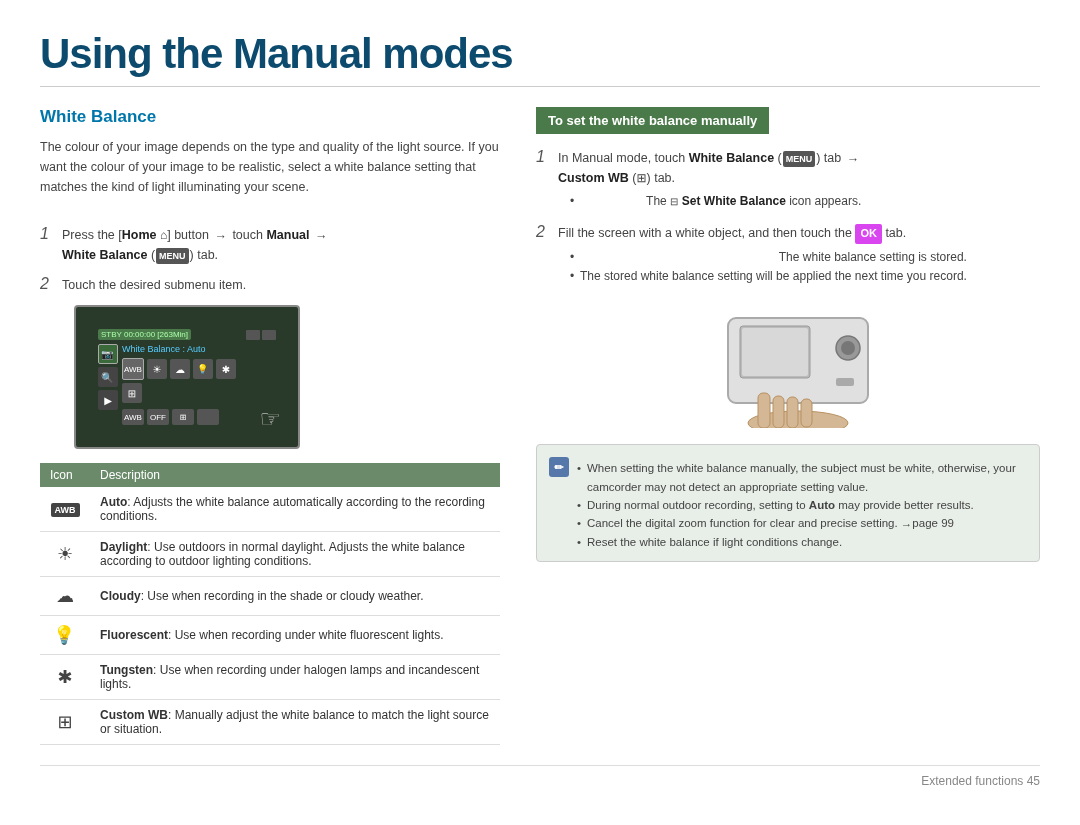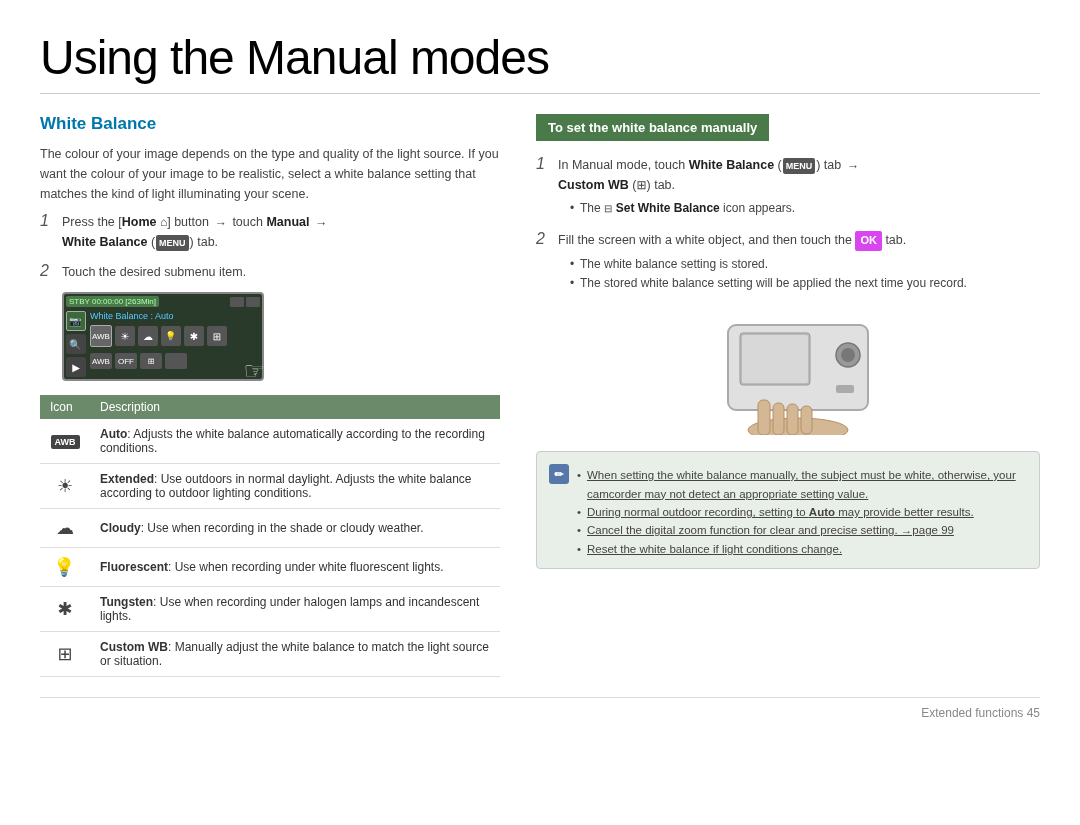--- a/index.html
+++ b/index.html
@@ -6,23 +6,23 @@
     body {
       font-family: Arial, Helvetica, sans-serif;
       background: #ffffff;
       color: #333;
       font-size: 13px;
       width: 1080px;
       min-height: 825px;
       padding: 30px 40px 20px 40px;
     }
     .page-title {
-      font-size: 48px;
-      font-weight: 400;
-      color: #000000;
+      font-size: 42px;
+      font-weight: 700;
+      color: #0c4a6e;
       margin-bottom: 8px;
       letter-spacing: -1px;
     }
     .title-divider {
       border: none;
       border-top: 1px solid #ccc;
       margin-bottom: 20px;
     }
     .main-layout {
       display: flex;
@@ -37,21 +37,21 @@
     .section-heading {
       color: #0077aa;
       font-size: 17px;
       font-weight: bold;
       margin-bottom: 10px;
     }
     .intro-text {
       font-size: 12.5px;
       line-height: 1.6;
       color: #444;
-      margin-bottom: 8px;
+      margin-bottom: 28px;
     }
     .step {
       display: flex;
       align-items: flex-start;
       margin-bottom: 10px;
       gap: 6px;
     }
     .step-number {
       font-style: italic;
       font-size: 16px;
@@ -76,23 +76,23 @@
       padding: 1px 3px;
       border-radius: 2px;
       vertical-align: middle;
       margin: 0 1px;
     }
     
     .camera-screen {
       border: 2px solid #888;
       border-radius: 4px;
       background: #2a3a2a;
-      width: 202px;
-      padding: 2px;
-      margin: 10px 0 0 22px;
+      width: 226px;
+      padding: 22px;
+      margin: 10px 0 0 34px;
       position: relative;
     }
     .camera-topbar {
       display: flex;
       justify-content: space-between;
       align-items: center;
       margin-bottom: 4px;
     }
     .camera-stby {
       background: #4a7a4a;
@@ -215,20 +215,21 @@
     .right-step-text {
       font-size: 12.5px;
       line-height: 1.6;
       color: #444;
     }
     .right-step-text b { color: #222; }
     .bullet-list {
       list-style: none;
       padding-left: 12px;
       margin-top: 4px;
+      text-align: right;
     }
     .bullet-list li {
       font-size: 12px;
       color: #444;
       line-height: 1.6;
       position: relative;
       padding-left: 10px;
     }
     .bullet-list li::before {
       content: "•";
@@ -264,21 +265,21 @@
       font-weight: bold;
       width: 20px;
       height: 20px;
       border-radius: 3px;
       text-align: center;
       line-height: 20px;
       float: left;
       margin-right: 8px;
       margin-top: 2px;
     }
-    .note-text { overflow: hidden; text-decoration: underline; }
+    .note-text { overflow: hidden; }
     .note-bullet-list {
       list-style: none;
       padding: 0;
       margin-top: 4px;
     }
     .note-bullet-list li {
       position: relative;
       padding-left: 10px;
       line-height: 1.6;
       font-size: 11.5px;
@@ -372,21 +373,21 @@
           <th>Description</th>
         </tr>
       </thead>
       <tbody id="icon-table-body">
       <tr>
     <td><span class="icon-box">AWB</span></td>
     <td><b>Auto</b>: Adjusts the white balance automatically according to the recording conditions.</td>
   </tr>
           <tr>
     <td><span class="icon-symbol">☀</span></td>
-    <td><b>Extended</b>: Use outdoors in normal daylight. Adjusts the white balance according to outdoor lighting conditions.</td>
+    <td><b>Daylight</b>: Use outdoors in normal daylight. Adjusts the white balance according to outdoor lighting conditions.</td>
   </tr>
           <tr>
     <td><span class="icon-symbol">☁</span></td>
     <td><b>Cloudy</b>: Use when recording in the shade or cloudy weather.</td>
   </tr>
           <tr>
     <td><span class="icon-symbol">💡</span></td>
     <td><b>Fluorescent</b>: Use when recording under white fluorescent lights.</td>
   </tr>
           <tr>

